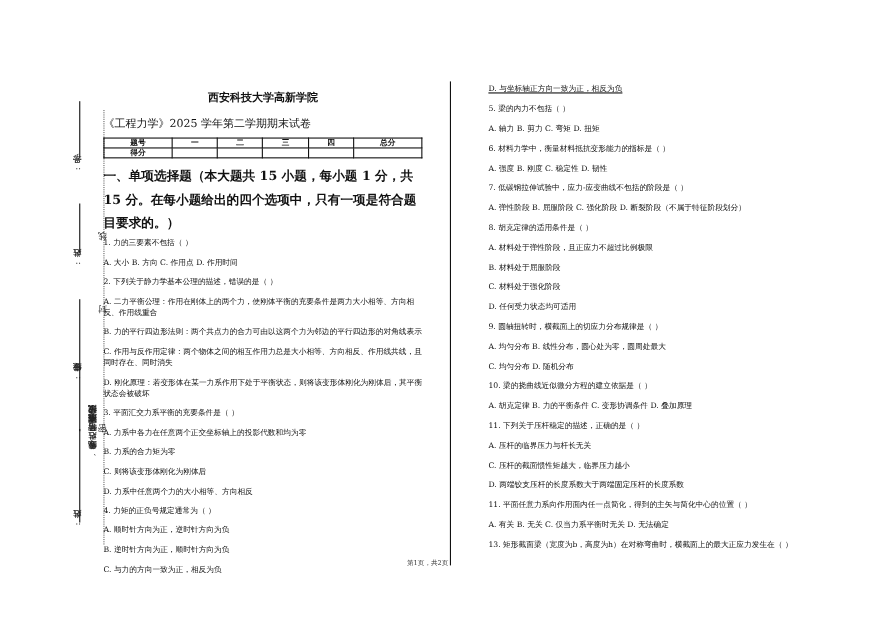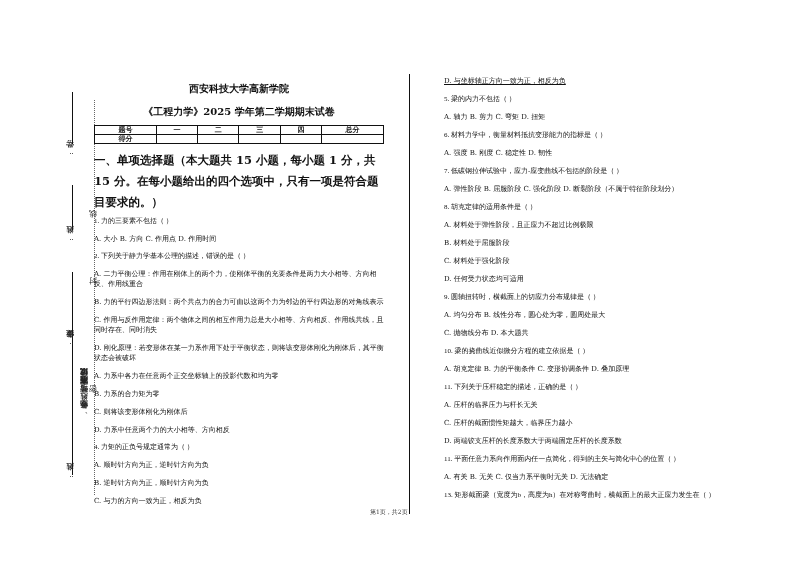--- a/index.html
+++ b/index.html
@@ -14,26 +14,26 @@
   .dotline { position:absolute; width:0; border-left:1.5px dotted #666; }
   .vtext {
     position:absolute; writing-mode:vertical-rl; transform:rotate(180deg);
     font-size:8px; line-height:10px; white-space:nowrap; color:#222;
   }
   
   .col-left { position:absolute; left:94px; top:74px; width:290px; }
   .col-right { position:absolute; left:444px; top:76px; width:320px; }
   .divider { position:absolute; left:409px; top:74px; width:1px; height:440px; background:#111; }
   .school { text-align:center; font-size:10px; font-weight:bold; margin:8px 0 0 0; height:14px; }
-  .exam-title { text-align:center; font-size:10px; font-weight:bold; margin-top:9px; height:14px; }
+  .exam-title { text-align:left; font-size:10px; font-weight:normal; margin-top:9px; height:14px; }
   table.score { border-collapse:collapse; width:290px; margin-top:6px; font-size:7px; }
   table.score td { border:1px solid #111; height:8px; padding:0 3px; text-align:center; font-weight:bold; line-height:8px; }
   table.score td:first-child { text-align:center; }
   .section-title { font-size:11.5px; font-weight:bold; line-height:21px; margin-top:6px; }
-  .q { font-size:7px; line-height:9px; margin-top:8px;font-family:Liberation Serif, serif; }
+  .q { font-size:7px; line-height:9px; margin-top:8px; }
   .opt { font-size:7px; line-height:10px; margin-top:8px; }
   .col-right .q, .col-right .opt { margin-top:0; height:18px; line-height:10px; }
   .col-right .first { margin-top:0;text-decoration:underline; }
   .footer { position:absolute; left:370px; top:508px; font-size:6px; color:#333; }
 </style>
 </head>
 <body>
 
 <div class="page">
 
@@ -84,20 +84,21 @@
 
     <div class="q" style="margin-top:4px;">1. 力的三要素不包括（  ）</div>
     <div class="opt">A. 大小 B. 方向 C. 作用点 D. 作用时间</div>
 
     <div class="q">2. 下列关于静力学基本公理的描述，错误的是（  ）</div>
     <div class="opt">A. 二力平衡公理：作用在刚体上的两个力，使刚体平衡的充要条件是两力大小相等、方向相反、作用线重合</div>
     <div class="opt">B. 力的平行四边形法则：两个共点力的合力可由以这两个力为邻边的平行四边形的对角线表示</div>
     <div class="opt">C. 作用与反作用定律：两个物体之间的相互作用力总是大小相等、方向相反、作用线共线，且同时存在、同时消失</div>
     <div class="opt">D. 刚化原理：若变形体在某一力系作用下处于平衡状态，则将该变形体刚化为刚体后，其平衡状态会被破坏</div>
 
+    <div class="q">3. 平面汇交力系平衡的充要条件是（  ）</div>
     <div class="opt">A. 力系中各力在任意两个正交坐标轴上的投影代数和均为零</div>
     <div class="opt">B. 力系的合力矩为零</div>
     <div class="opt">C. 则将该变形体刚化为刚体后</div>
     <div class="opt">D. 力系中任意两个力的大小相等、方向相反</div>
 
     <div class="q">4. 力矩的正负号规定通常为（  ）</div>
     <div class="opt">A. 顺时针方向为正，逆时针方向为负</div>
     <div class="opt">B. 逆时针方向为正，顺时针方向为负</div>
     <div class="opt">C. 与力的方向一致为正，相反为负</div>
   </div>
@@ -112,21 +113,21 @@
     <div class="opt">A. 强度 B. 刚度 C. 稳定性 D. 韧性</div>
     <div class="q">7. 低碳钢拉伸试验中，应力-应变曲线不包括的阶段是（  ）</div>
     <div class="opt">A. 弹性阶段 B. 屈服阶段 C. 强化阶段 D. 断裂阶段（不属于特征阶段划分）</div>
     <div class="q">8. 胡克定律的适用条件是（  ）</div>
     <div class="opt">A. 材料处于弹性阶段，且正应力不超过比例极限</div>
     <div class="opt">B. 材料处于屈服阶段</div>
     <div class="opt">C. 材料处于强化阶段</div>
     <div class="opt">D. 任何受力状态均可适用</div>
     <div class="q">9. 圆轴扭转时，横截面上的切应力分布规律是（  ）</div>
     <div class="opt">A. 均匀分布 B. 线性分布，圆心处为零，圆周处最大</div>
-    <div class="opt">C. 抛物线分布 D. 本大题共</div>
+    <div class="opt">C. 均匀分布 D. 随机分布</div>
     <div class="q">10. 梁的挠曲线近似微分方程的建立依据是（  ）</div>
     <div class="opt">A. 胡克定律 B. 力的平衡条件 C. 变形协调条件 D. 叠加原理</div>
     <div class="q">11. 下列关于压杆稳定的描述，正确的是（  ）</div>
     <div class="opt">A. 压杆的临界压力与杆长无关</div>
     <div class="opt">C. 压杆的截面惯性矩越大，临界压力越小</div>
     <div class="opt">D. 两端铰支压杆的长度系数大于两端固定压杆的长度系数</div>
     <div class="q">11. 平面任意力系向作用面内任一点简化，得到的主矢与简化中心的位置（  ）</div>
     <div class="opt">A. 有关 B. 无关 C. 仅当力系平衡时无关 D. 无法确定</div>
     <div class="q">13. 矩形截面梁（宽度为b，高度为h）在对称弯曲时，横截面上的最大正应力发生在（  ）</div>
   </div>

